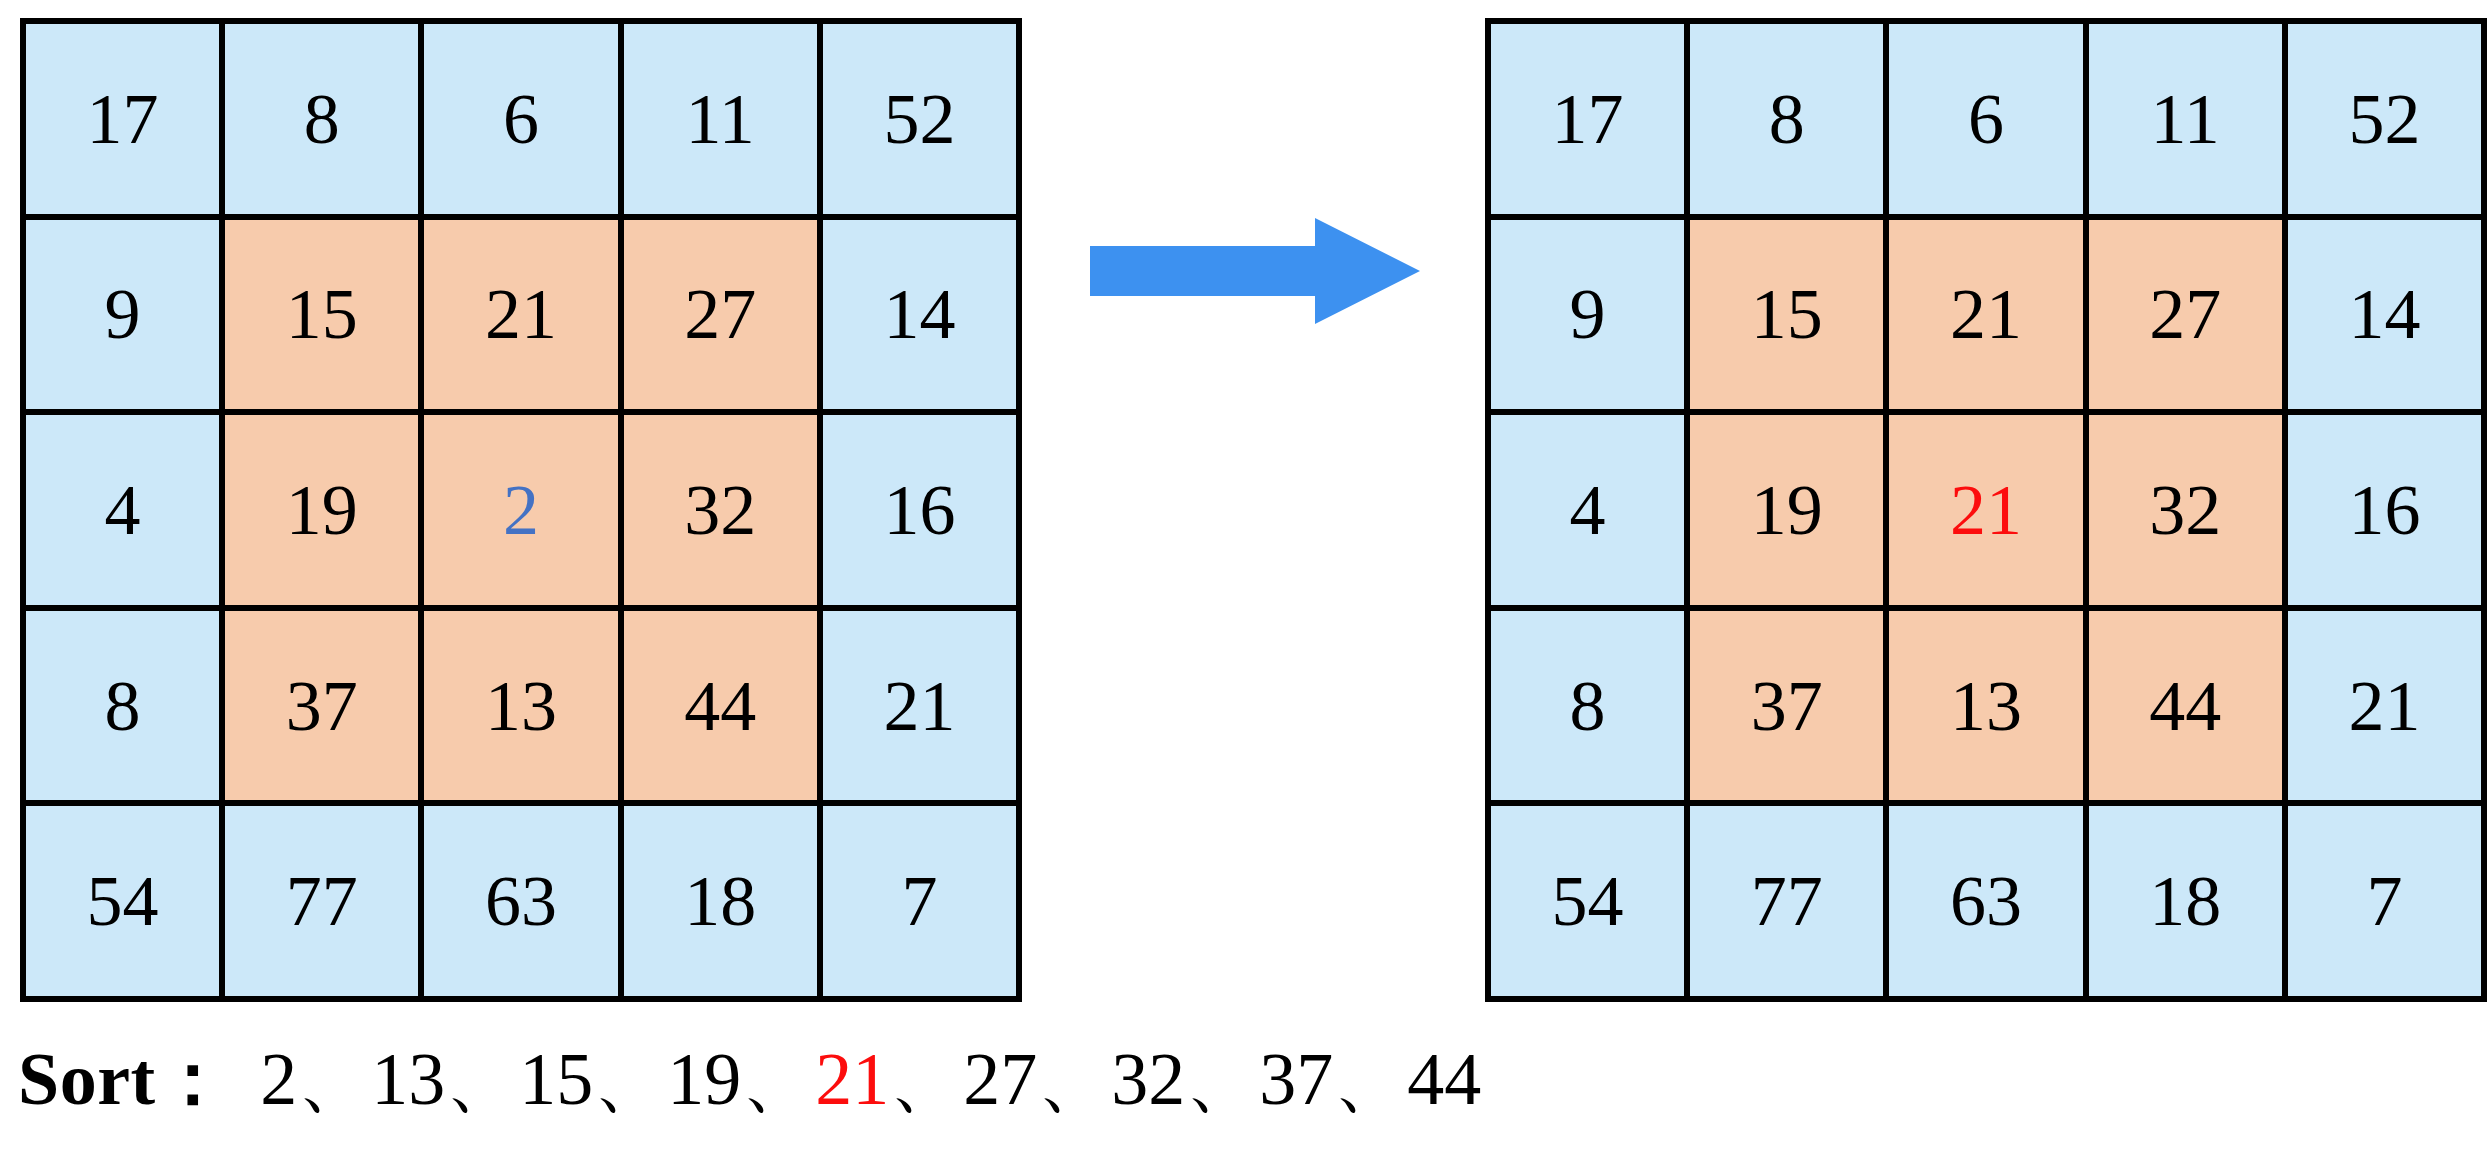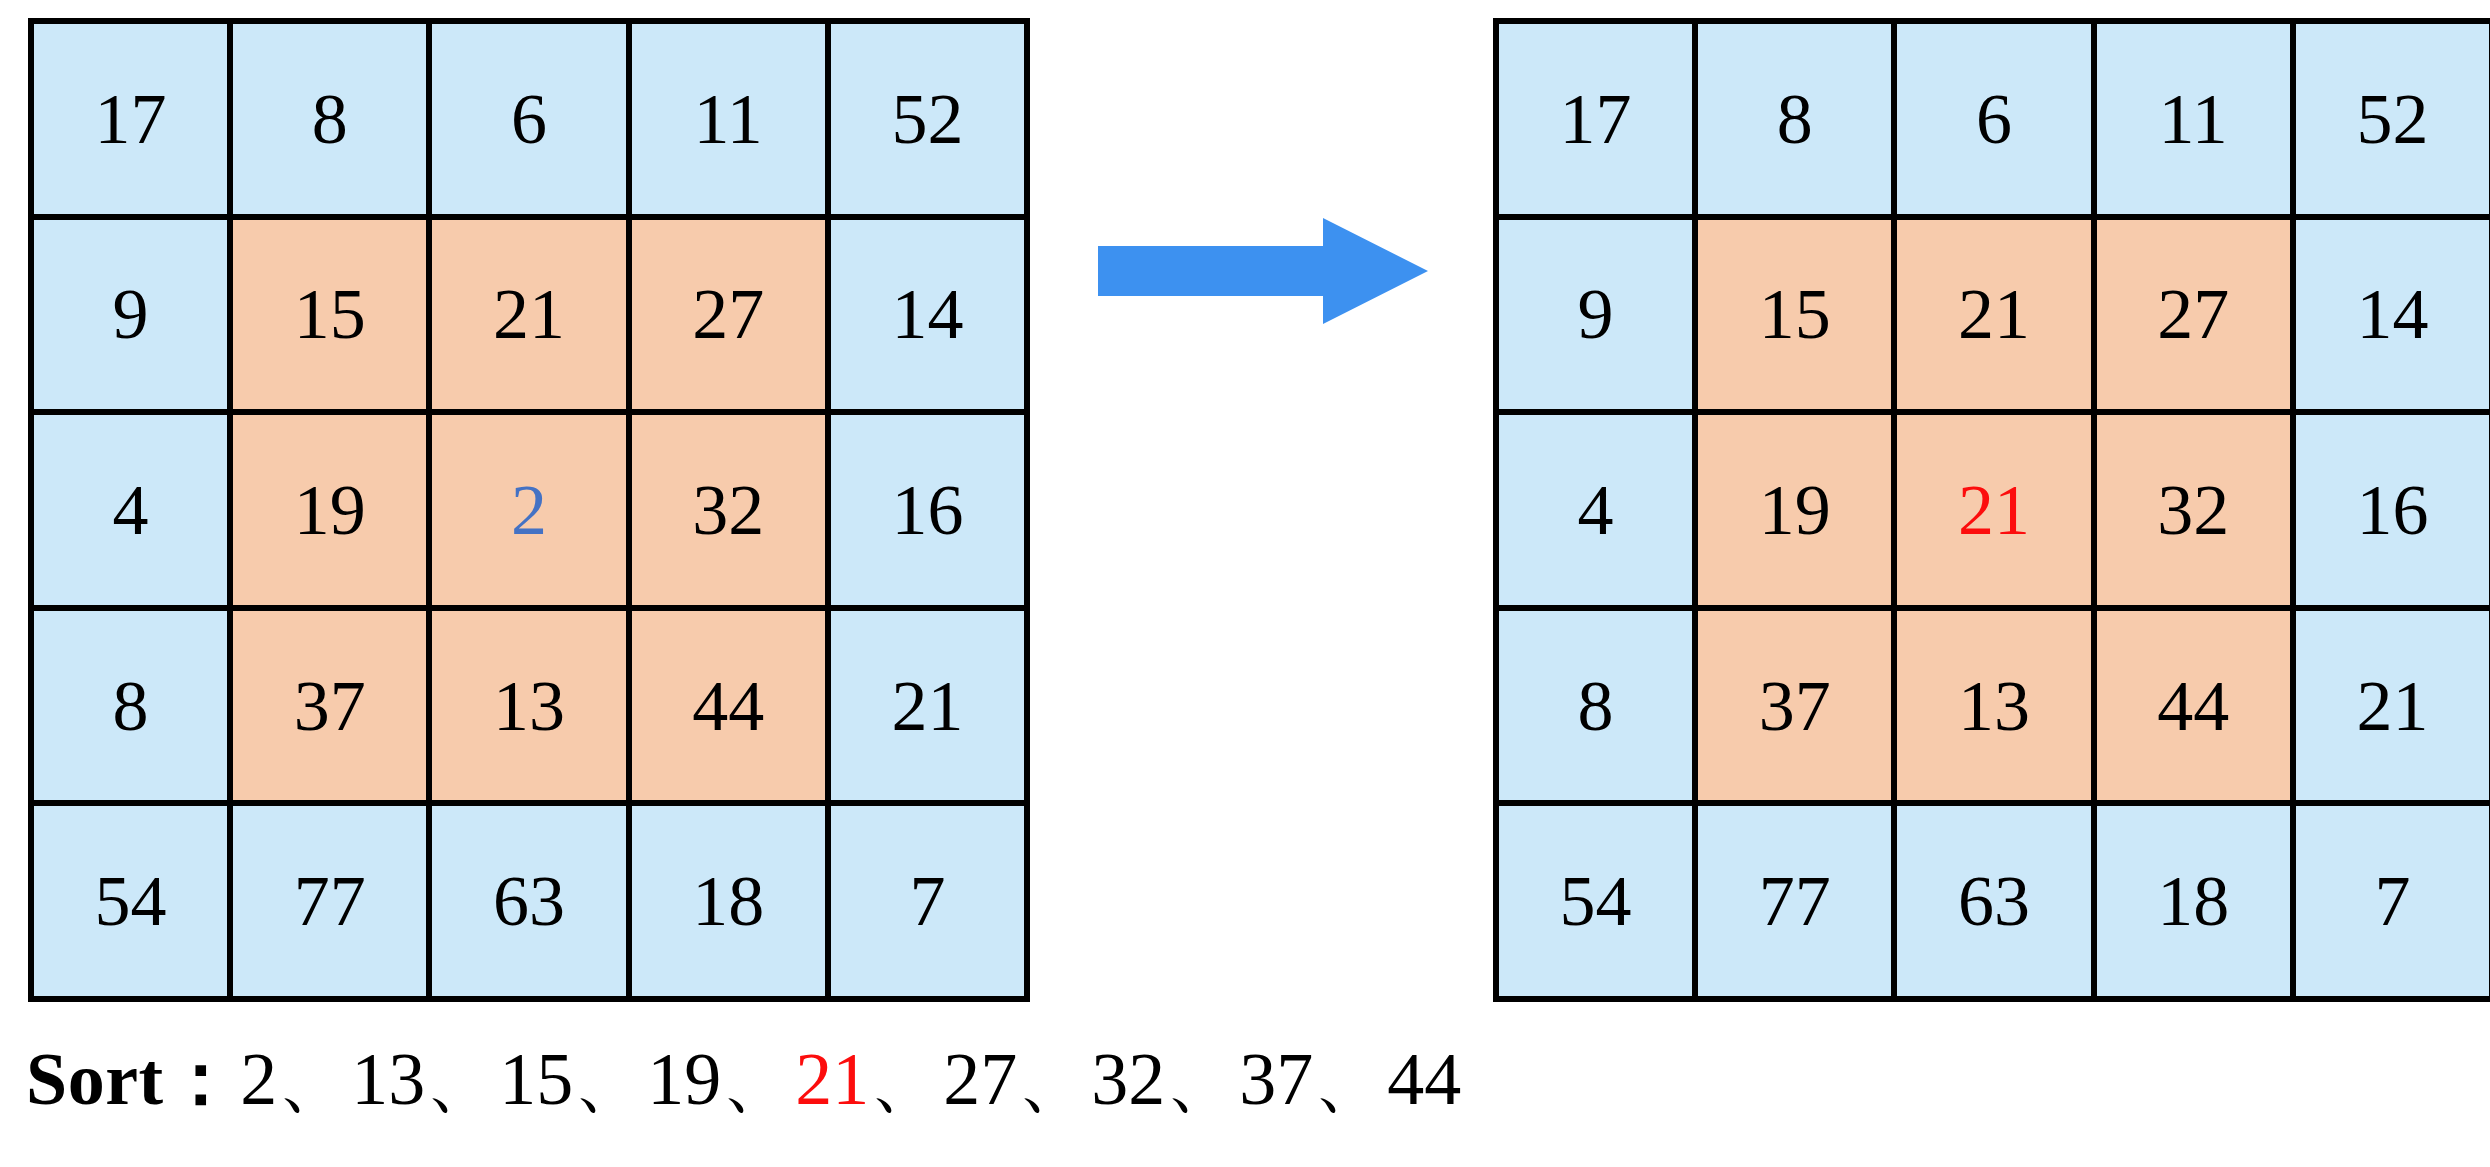--- a/index.html
+++ b/index.html
@@ -10,21 +10,21 @@
   body {
     width: 2490px;
     height: 1167px;
     font-family: "Liberation Serif", "DejaVu Serif", serif;
     position: relative;
     overflow: hidden;
   }
 
   .stage {
     position: absolute;
-    left: 8px;
+    left: 0;
     top: 0;
     width: 1984px;
     height: 1167px;
     border-radius: 6px;
   }
 
   
   .grid {
     position: absolute;
     display: grid;
@@ -83,20 +83,21 @@
   .sort-line {
     position: absolute;
     left: 18px;
     top: 1042px;
     display: flex;
     align-items: baseline;
     font-size: 74px;
     line-height: 1;
     color: #000000;
     white-space: pre;
+    gap: 28px;
   }
   .sort-label {
     font-weight: bold;
     letter-spacing: 0.5px;
   }
   .sort-seq { margin-left: 2px; }
   .sort-seq .num.red { color: #fc0d0d; }
   .sort-seq .sep { }
 </style>
 </head>

